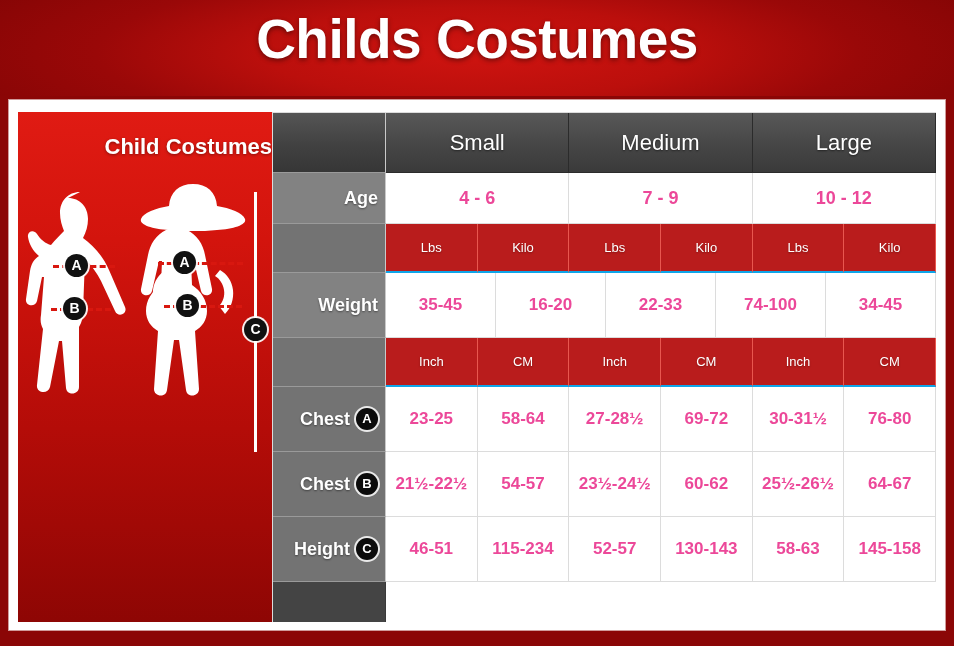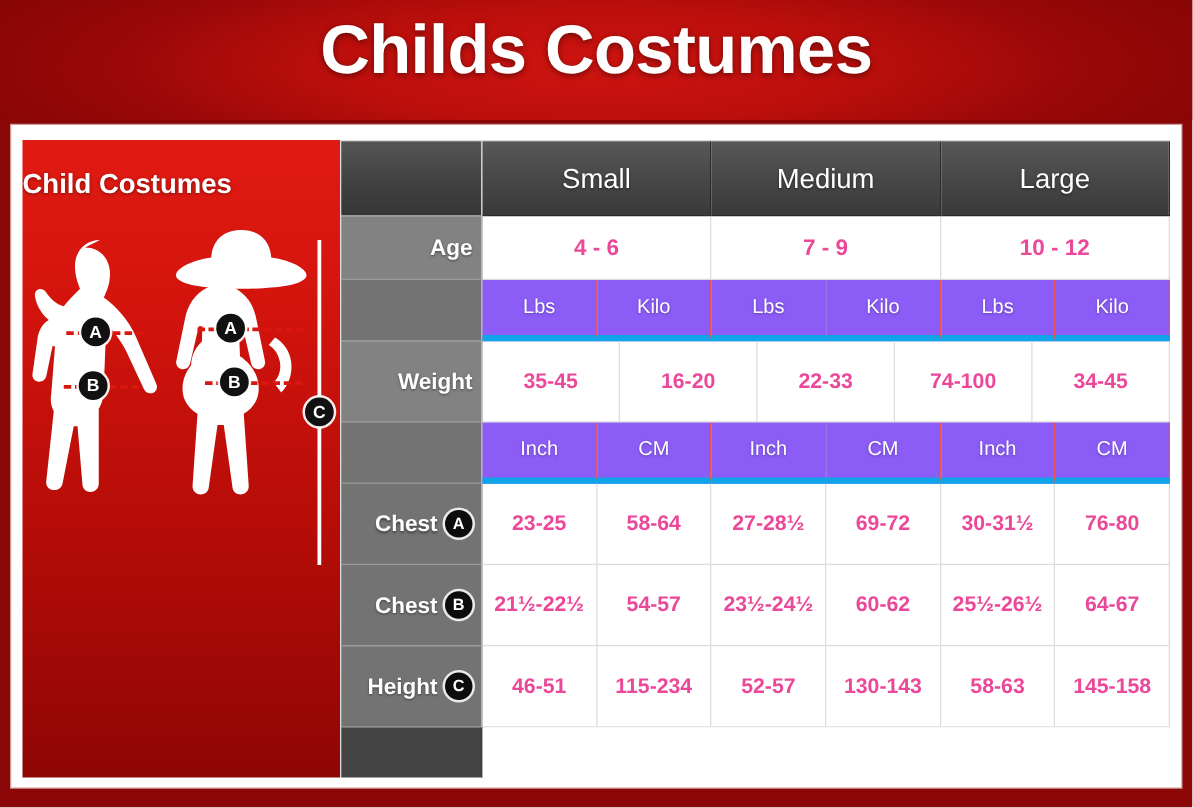--- a/index.html
+++ b/index.html
@@ -52,21 +52,21 @@
   .illus-panel {
     position: absolute;
     left: 9px; top: 12px;
     width: 254px; height: 510px;
     background: linear-gradient(180deg, #e01b13 0%, #d3140d 25%, #b40c08 62%, #8e0604 100%);
     overflow: hidden;
   }
   .illus-title {
     position: absolute;
     left: 0; right: 0; top: 22px;
-    text-align: left;
+    text-align: right;
     color: #ffffff;
     font-size: 22px;
     font-weight: bold;
     text-shadow: 0 1px 3px rgba(0,0,0,0.4);
     white-space: nowrap;
   }
   .figures { position: absolute; left: 0; top: 62px; width: 254px; height: 300px; }
   .figures svg { display: block; }
 
   .badge {
@@ -158,26 +158,26 @@
 
   
   .row-age { height: 51px; }
   .row-age .c-label { background: #828282; }
   .row-age .c-age { flex: 2 1 0; font-weight: bold; font-size: 18px; }
 
   
   .row-unit { height: 49px; }
   .row-unit .c-label { background: #737373; }
   .row-unit .c-unit {
-    background: #8b5cf6;
-    color: #ffffff;
-    font-size: 16px;
+    background: #b91c1c;
+    color: #ffffff;
+    font-size: 13px;
     font-weight: normal;
     border-right: 1px solid #e8574f;
-    border-bottom: 5px solid #0ea5e9;
+    border-bottom: 2px solid #0ea5e9;
     text-shadow: 0 1px 2px rgba(0,0,0,0.3);
   }
 
   
   .row-val { height: 65px; }
   .row-val .c-label { background: #737373; }
   .row-val.weight .c-label { background: #828282; }
 
   
   .row-fill { height: 0; flex: 1 1 auto; }

